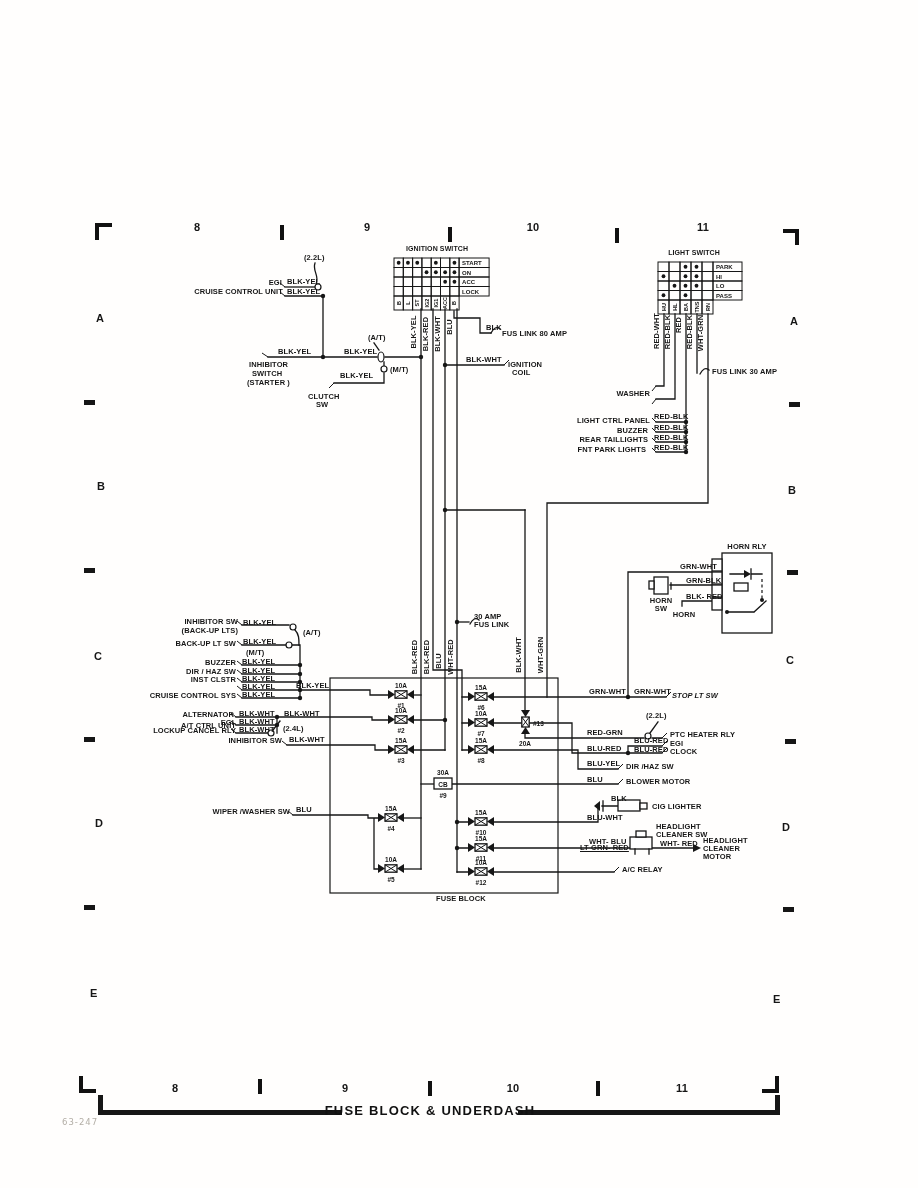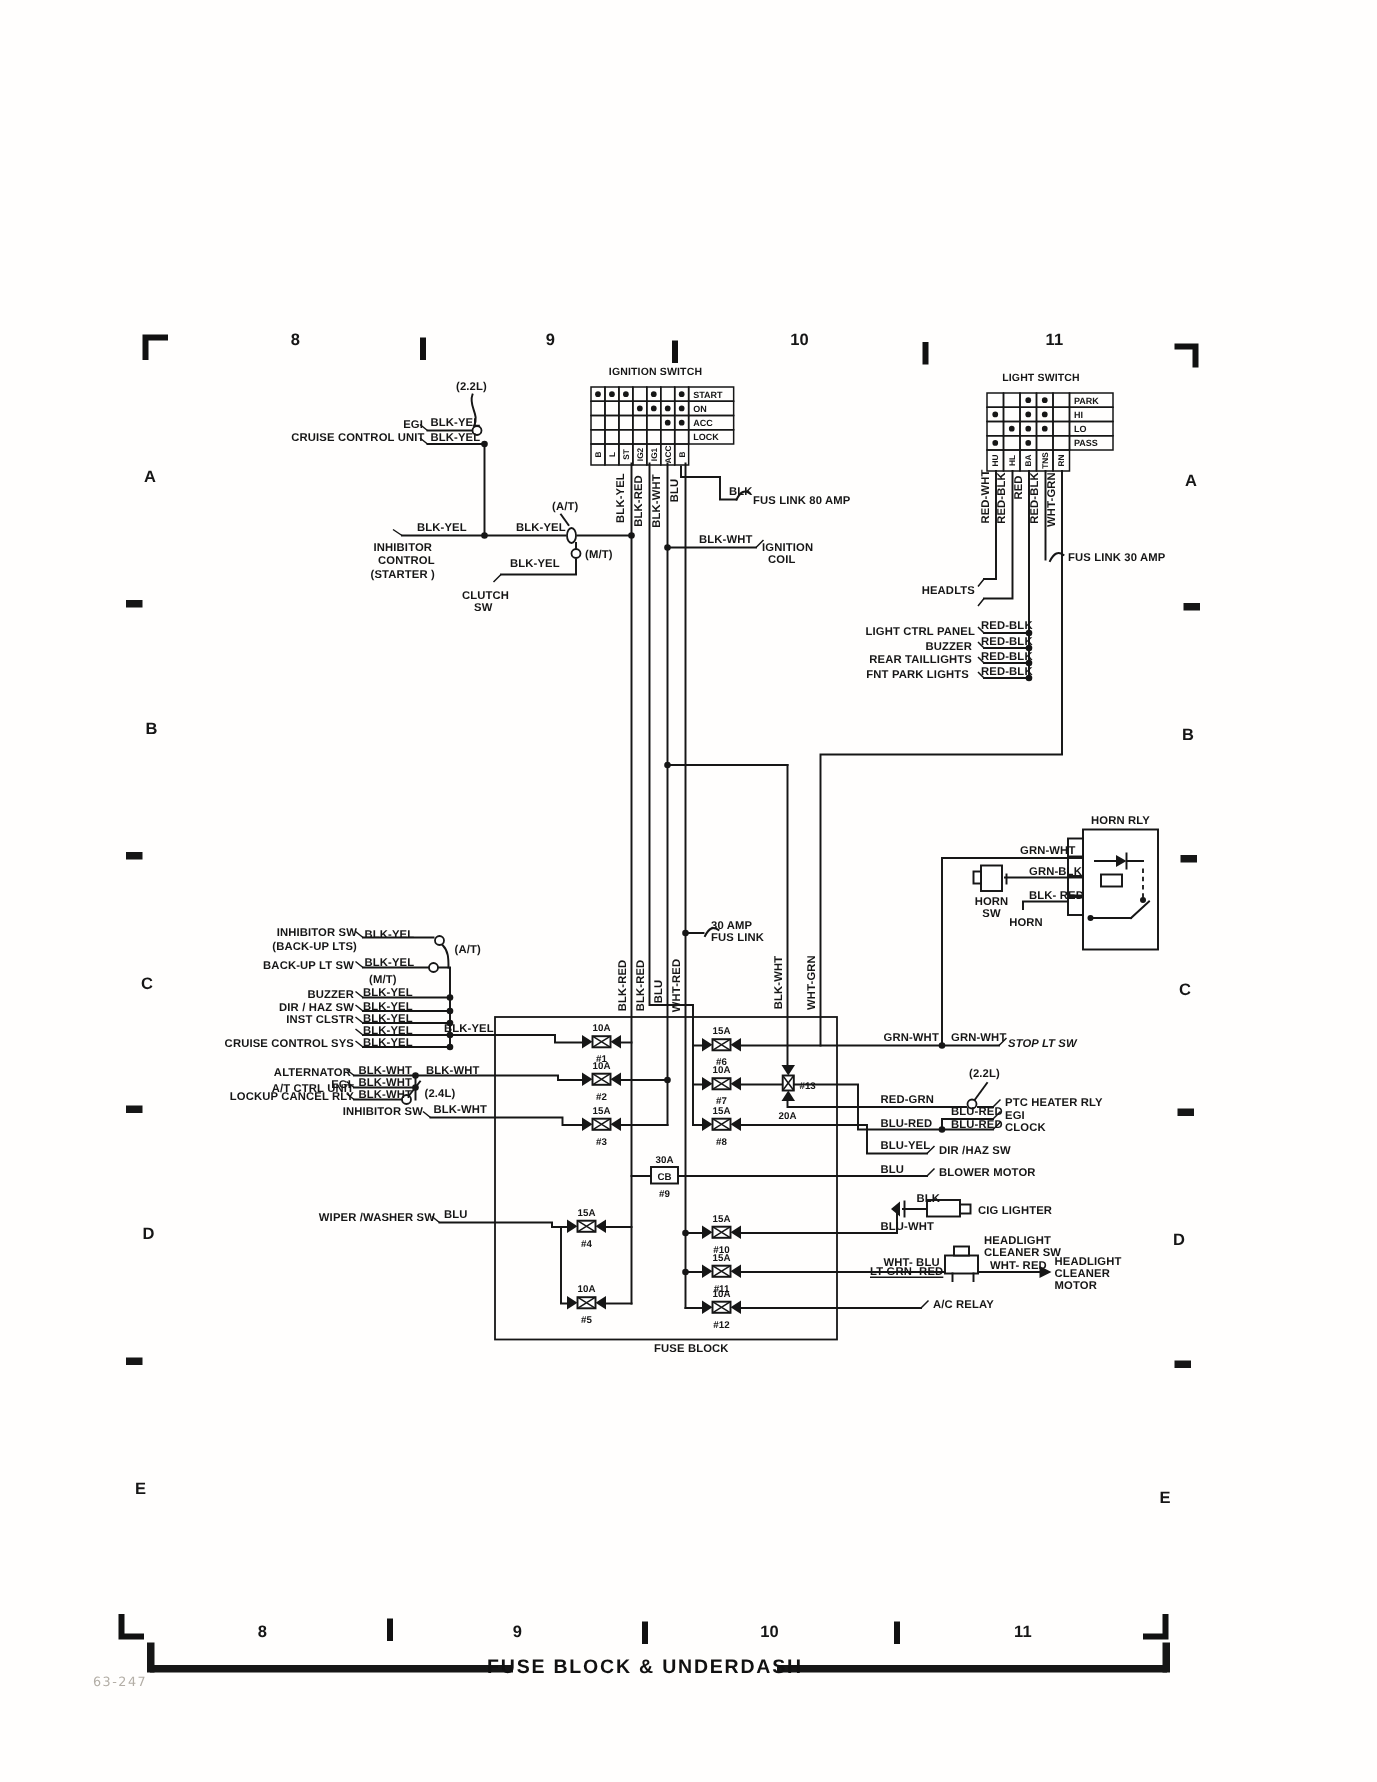--- a/index.html
+++ b/index.html
@@ -436,32 +436,32 @@
       <span class="lb" style="left: 304px; top: 254px;">(2.2L)</span>
       <span class="lb" style="left: 282px; top: 279px; transform: translateX(-100%);">EGI</span>
       <span class="lb" style="left: 287px; top: 278px;">BLK-YEL</span>
       <span class="lb" style="left: 283px; top: 288px; transform: translateX(-100%);">CRUISE CONTROL UNIT</span>
       <span class="lb" style="left: 287px; top: 288px;">BLK-YEL</span>
       <span class="lb" style="left: 278px; top: 348px;">BLK-YEL</span>
       <span class="lb" style="left: 344px; top: 348px;">BLK-YEL</span>
       <span class="lb" style="left: 368px; top: 334px;">(A/T)</span>
       <span class="lb" style="left: 390px; top: 366px;">(M/T)</span>
       <span class="lb" style="left: 249px; top: 361px;">INHIBITOR</span>
-      <span class="lb" style="left: 252px; top: 370px;">CONTROL</span>
+      <span class="lb" style="left: 252px; top: 370px;">SWITCH</span>
       <span class="lb" style="left: 247px; top: 379px;">(STARTER )</span>
       <span class="lb" style="left: 340px; top: 372px;">BLK-YEL</span>
       <span class="lb" style="left: 308px; top: 393px;">CLUTCH</span>
       <span class="lb" style="left: 316px; top: 401px;">SW</span>
       <span class="lb" style="left: 486px; top: 324px;">BLK</span>
       <span class="lb" style="left: 502px; top: 330px;">FUS LINK 80 AMP</span>
       <span class="lb" style="left: 466px; top: 356px;">BLK-WHT</span>
       <span class="lb" style="left: 508px; top: 361px; text-align: right;">IGNITION</span>
       <span class="lb" style="left: 512px; top: 369px;">COIL</span>
       <span class="lb" style="left: 712px; top: 368px;">FUS LINK 30 AMP</span>
-      <span class="lb" style="left: 650px; top: 390px; transform: translateX(-100%);">HEADLTS</span>
+      <span class="lb" style="left: 650px; top: 390px; transform: translateX(-100%);">WASHER</span>
       <span class="lb" style="left: 650px; top: 417px; transform: translateX(-100%);">LIGHT CTRL PANEL</span>
       <span class="lb" style="left: 654px; top: 413px;">RED-BLK</span>
       <span class="lb" style="left: 648px; top: 427px; transform: translateX(-100%);">BUZZER</span>
       <span class="lb" style="left: 654px; top: 424px;">RED-BLK</span>
       <span class="lb" style="left: 648px; top: 436px; transform: translateX(-100%);">REAR TAILLIGHTS</span>
       <span class="lb" style="left: 654px; top: 434px;">RED-BLK</span>
       <span class="lb" style="left: 646px; top: 446px; transform: translateX(-100%);">FNT PARK LIGHTS</span>
       <span class="lb" style="left: 654px; top: 444px;">RED-BLK</span>
       <span class="lb" style="left: 747px; top: 543px; transform: translateX(-50%);">HORN RLY</span>
       <span class="lb" style="left: 680px; top: 563px;">GRN-WHT</span>

